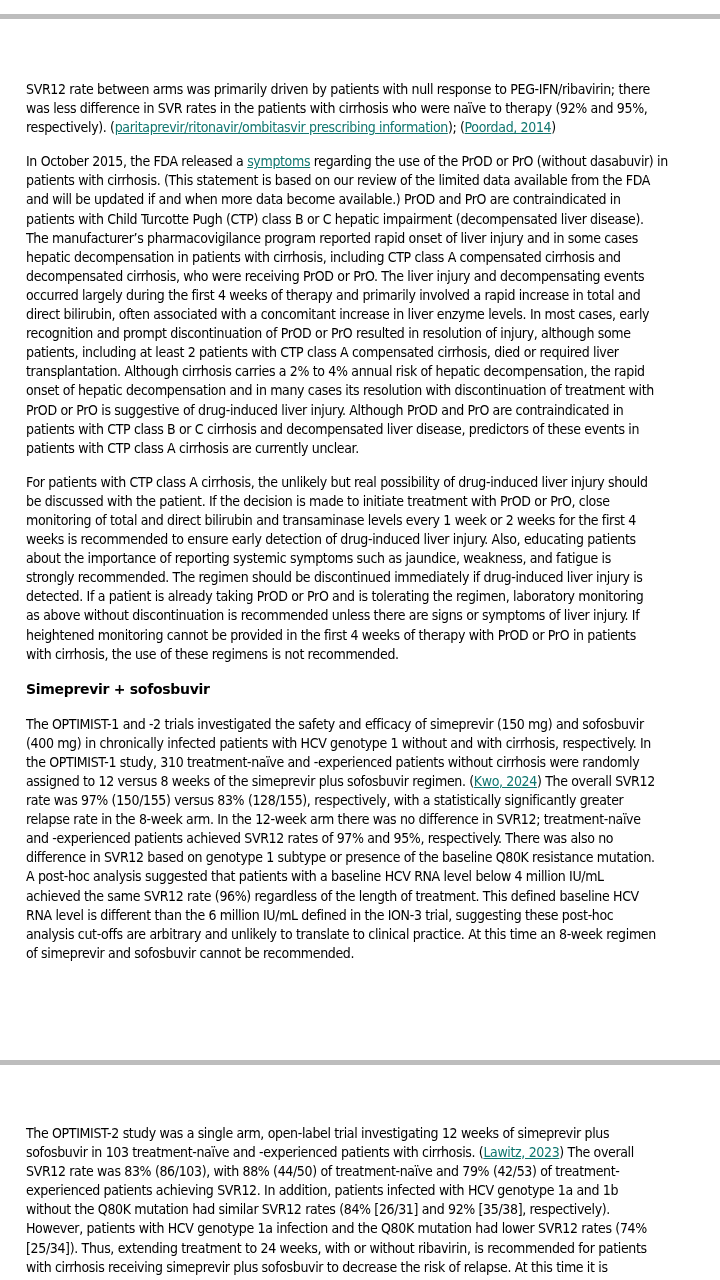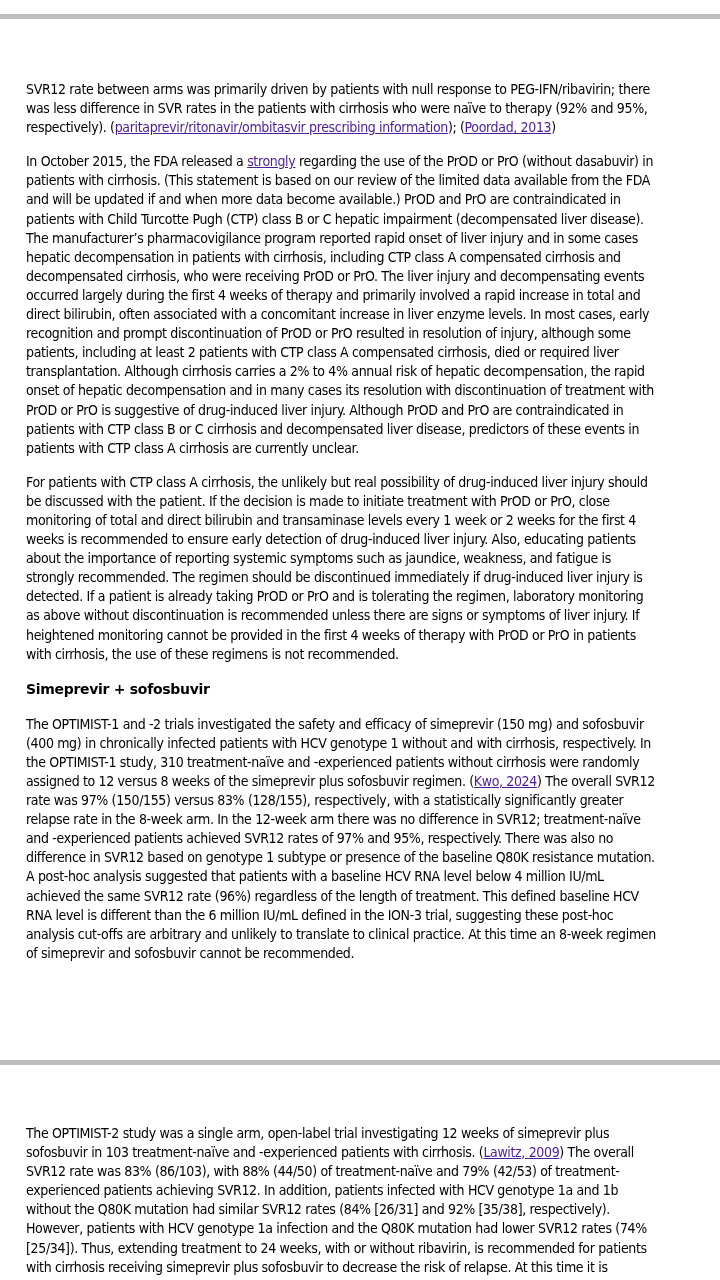--- a/index.html
+++ b/index.html
@@ -4,36 +4,36 @@
 <style>
   html, body { margin: 0; padding: 0; background: #ffffff; }
   body { width: 720px; height: 1280px; overflow: hidden; position: relative;
          font-family: "DejaVu Sans", "Liberation Sans", sans-serif; color: #000; }
   .page-sep { position: absolute; left: 0; width: 720px; height: 5px; background: #bdbdbd; }
   .page { position: absolute; left: 26px; width: 700px; }
   .para { margin: 0; font-size: 14px; line-height: 19.1px; letter-spacing: -0.35px;
           font-stretch: condensed; }
   .line { display: block; white-space: nowrap; }
   .heading { margin: 0; font-size: 14px; font-weight: bold; line-height: 19px; letter-spacing: -0.3px; }
-  a.ref { color: #4c1d95; text-decoration: underline; }
+  a.ref { color: #0f766e; text-decoration: underline; }
 </style>
 </head>
 <body>
 
 <div class="page-sep" style="top:14px"></div>
 
 <div class="page" style="top:80px">
   <p class="para">
       <span class="line">SVR12 rate between arms was primarily driven by patients with null response to PEG-IFN/ribavirin; there</span>
       <span class="line">was less difference in SVR rates in the patients with cirrhosis who were naïve to therapy (92% and 95%,</span>
-      <span class="line">respectively). (<a class="ref" href="#">paritaprevir/ritonavir/ombitasvir prescribing information</a>); (<a class="ref" href="#">Poordad, 2013</a>)</span>
+      <span class="line">respectively). (<a class="ref" href="#">paritaprevir/ritonavir/ombitasvir prescribing information</a>); (<a class="ref" href="#">Poordad, 2014</a>)</span>
     </p>
   <div style="height:15px"></div>
   <p class="para">
-      <span class="line">In October 2015, the FDA released a <a class="ref" href="#">strongly</a> regarding the use of the PrOD or PrO (without dasabuvir) in</span>
+      <span class="line">In October 2015, the FDA released a <a class="ref" href="#">symptoms</a> regarding the use of the PrOD or PrO (without dasabuvir) in</span>
       <span class="line">patients with cirrhosis. (This statement is based on our review of the limited data available from the FDA</span>
       <span class="line">and will be updated if and when more data become available.) PrOD and PrO are contraindicated in</span>
       <span class="line">patients with Child Turcotte Pugh (CTP) class B or C hepatic impairment (decompensated liver disease).</span>
       <span class="line">The manufacturer’s pharmacovigilance program reported rapid onset of liver injury and in some cases</span>
       <span class="line">hepatic decompensation in patients with cirrhosis, including CTP class A compensated cirrhosis and</span>
       <span class="line">decompensated cirrhosis, who were receiving PrOD or PrO. The liver injury and decompensating events</span>
       <span class="line">occurred largely during the first 4 weeks of therapy and primarily involved a rapid increase in total and</span>
       <span class="line">direct bilirubin, often associated with a concomitant increase in liver enzyme levels. In most cases, early</span>
       <span class="line">recognition and prompt discontinuation of PrOD or PrO resulted in resolution of injury, although some</span>
       <span class="line">patients, including at least 2 patients with CTP class A compensated cirrhosis, died or required liver</span>
@@ -74,21 +74,21 @@
       <span class="line">analysis cut-offs are arbitrary and unlikely to translate to clinical practice. At this time an 8-week regimen</span>
       <span class="line">of simeprevir and sofosbuvir cannot be recommended.</span>
     </p>
 </div>
 
 <div class="page-sep" style="top:1060px"></div>
 
 <div class="page" style="top:1124px">
   <p class="para">
       <span class="line">The OPTIMIST-2 study was a single arm, open-label trial investigating 12 weeks of simeprevir plus</span>
-      <span class="line">sofosbuvir in 103 treatment-naïve and -experienced patients with cirrhosis. (<a class="ref" href="#">Lawitz, 2009</a>) The overall</span>
+      <span class="line">sofosbuvir in 103 treatment-naïve and -experienced patients with cirrhosis. (<a class="ref" href="#">Lawitz, 2023</a>) The overall</span>
       <span class="line">SVR12 rate was 83% (86/103), with 88% (44/50) of treatment-naïve and 79% (42/53) of treatment-</span>
       <span class="line">experienced patients achieving SVR12. In addition, patients infected with HCV genotype 1a and 1b</span>
       <span class="line">without the Q80K mutation had similar SVR12 rates (84% [26/31] and 92% [35/38], respectively).</span>
       <span class="line">However, patients with HCV genotype 1a infection and the Q80K mutation had lower SVR12 rates (74%</span>
       <span class="line">[25/34]). Thus, extending treatment to 24 weeks, with or without ribavirin, is recommended for patients</span>
       <span class="line">with cirrhosis receiving simeprevir plus sofosbuvir to decrease the risk of relapse. At this time it is</span>
     </p>
 </div>
 
 </body></html>

